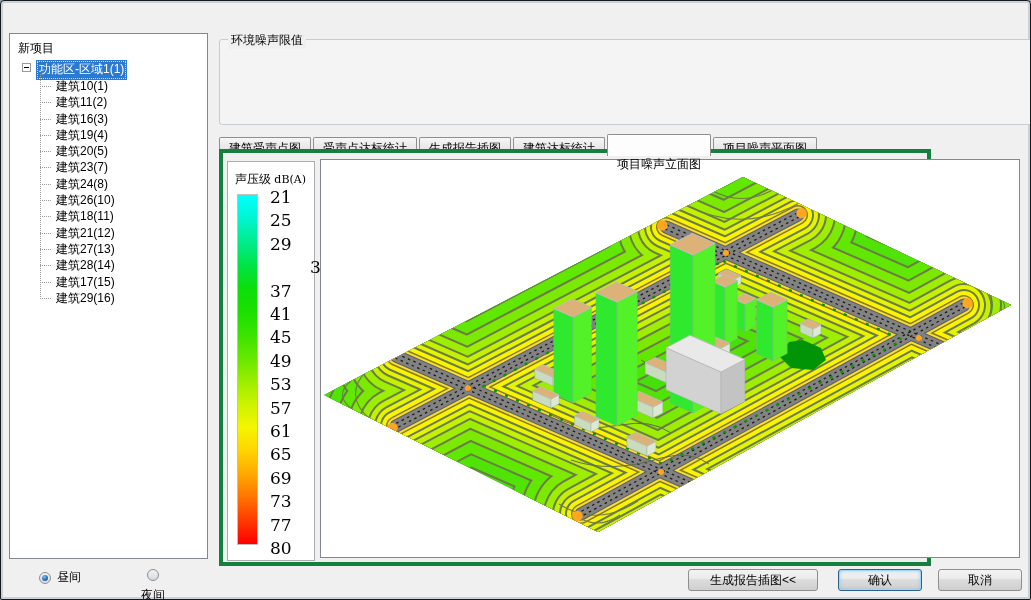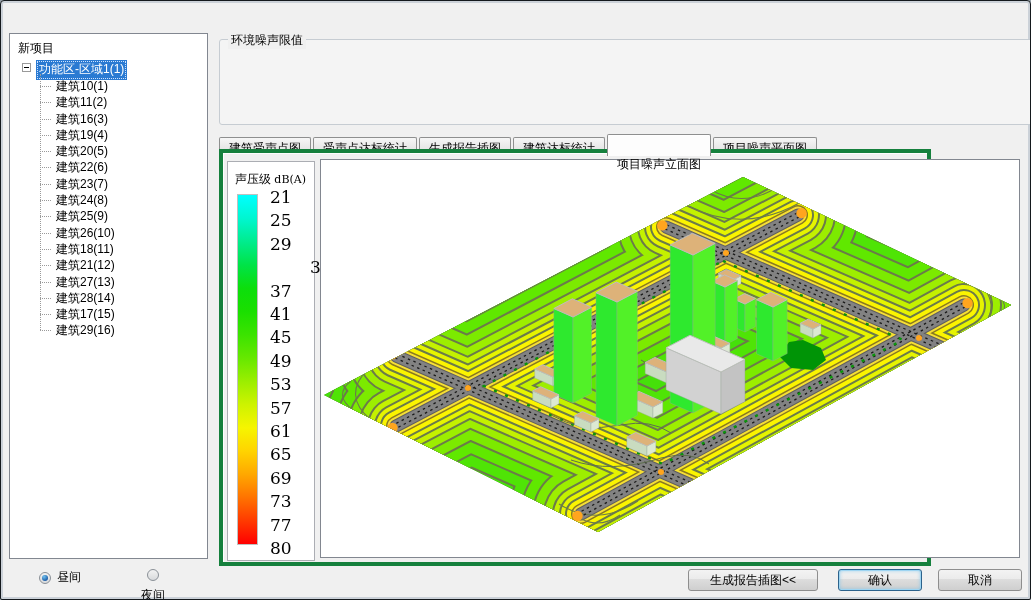--- a/index.html
+++ b/index.html
@@ -125,24 +125,22 @@
     <div class="tree-group-row">
       <span class="expander"></span>
       <span class="tree-sel">功能区-区域1(1)</span>
     </div>
     <div class="tree-kids" id="treeKids">
         <div class="tkid">建筑10(1)</div>
         <div class="tkid">建筑11(2)</div>
         <div class="tkid">建筑16(3)</div>
         <div class="tkid">建筑19(4)</div>
         <div class="tkid">建筑20(5)</div>
-        <div class="tkid">建筑22(6)</div>
         <div class="tkid">建筑23(7)</div>
         <div class="tkid">建筑24(8)</div>
-        <div class="tkid">建筑25(9)</div>
         <div class="tkid">建筑26(10)</div>
         <div class="tkid">建筑18(11)</div>
         <div class="tkid">建筑21(12)</div>
         <div class="tkid">建筑27(13)</div>
         <div class="tkid">建筑28(14)</div>
         <div class="tkid">建筑17(15)</div>
         <div class="tkid">建筑29(16)</div>
       </div>
   </div>
 

